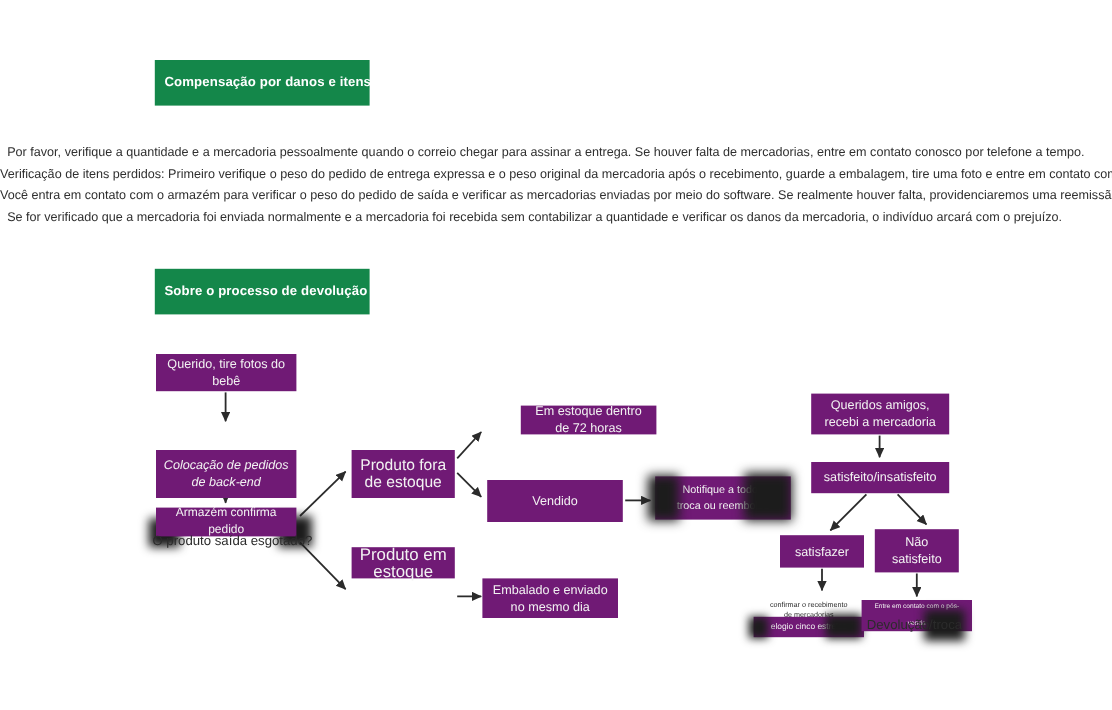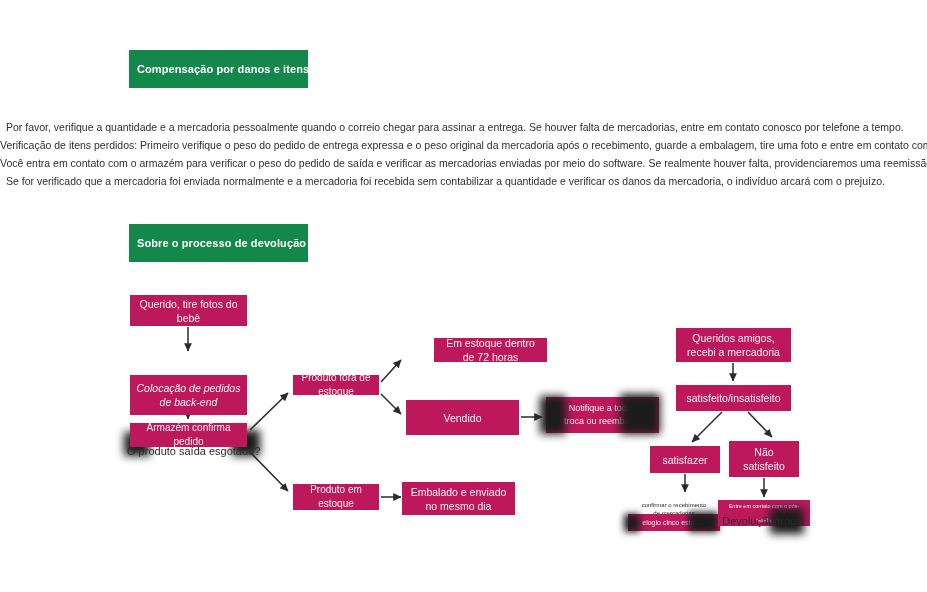--- a/index.html
+++ b/index.html
@@ -51,21 +51,21 @@
     line-height: 18px;
     color: #2f2f2f;
     white-space: nowrap;
   }
   .para-line { height: 18px; }
   .para-line.indent { padding-left: 6px; }
 
   
   .node {
     position: absolute;
-    background: #be185d;
+    background: #701a75;
     color: #f2f2f2;
     display: flex;
     align-items: center;
     justify-content: center;
     text-align: center;
     box-sizing: border-box;
     font-size: 10.5px;
     line-height: 14px;
     padding: 2px 6px;
   }
@@ -81,22 +81,22 @@
     position: absolute;
     left: 127px; top: 445px;
     width: 125px;
     font-size: 11px;
     color: #2b2b2b;
     text-align: center;
     white-space: nowrap;
   }
 
   
-  #n-fora       { left: 293px; top: 375px; width: 86px;  height: 20px; font-size:10px;}
-  #n-em-estoque { left: 293px; top: 484px; width: 86px;  height: 26px; font-size:10px;}
+  #n-fora       { left: 293px; top: 375px; width: 86px;  height: 40px; font-size:13px;}
+  #n-em-estoque { left: 293px; top: 456px; width: 86px;  height: 26px; font-size:14px;}
 
   #n-72h        { left: 406px; top: 338px; width: 113px; height: 24px; margin-left: 28px; }
   #n-vendido    { left: 406px; top: 400px; width: 113px; height: 35px; }
   #n-embalado   { left: 402px; top: 482px; width: 113px; height: 33px; }
 
   #n-enviado72  { left: 546px; top: 338px; width: 113px; height: 28px; }
   #n-notifique  { left: 546px; top: 397px; width: 113px; height: 36px;
                   flex-direction: column; font-size: 9px; line-height: 13px; }
 
   

